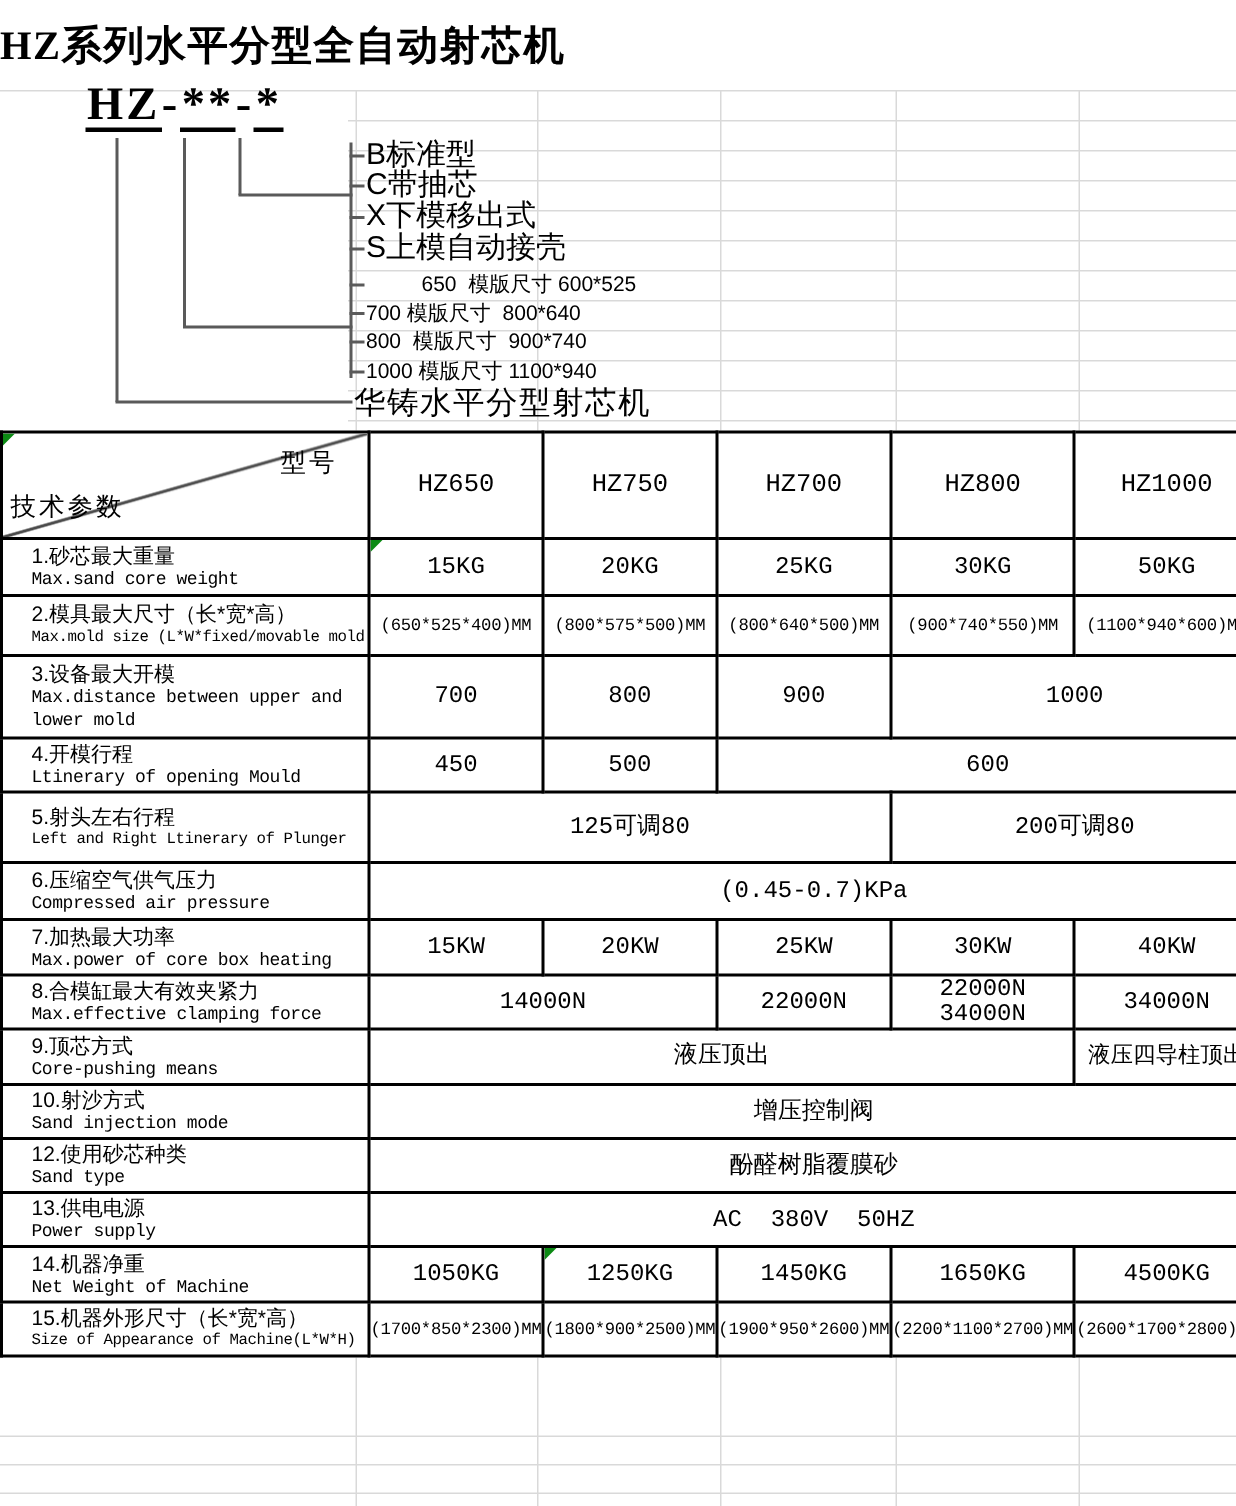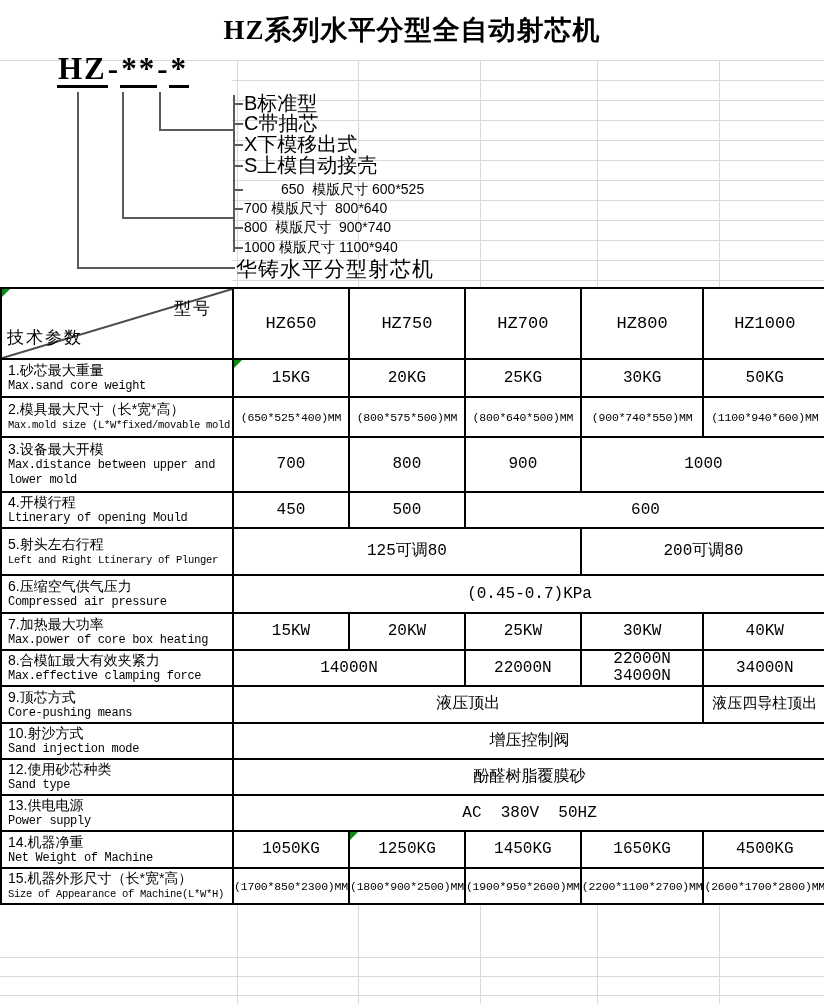--- a/index.html
+++ b/index.html
@@ -5,21 +5,21 @@
   html,body{margin:0;padding:0;}
   body{
     width:824px;height:1004px;position:relative;background:#fff;overflow:hidden;
     font-family:"Liberation Sans","DejaVu Sans",sans-serif;color:#000;
   }
   
   #grid{position:absolute;inset:0;z-index:0;pointer-events:none;}
   .gl{position:absolute;background:#d9d9d9;}
   
   #title{
-    position:absolute;top:12px;left:0;width:824px;text-align:center;
+    position:absolute;top:12px;left:0;width:824px;text-align:left;
     font-family:"Liberation Serif","DejaVu Serif",serif;
     font-weight:bold;font-size:27px;letter-spacing:1px;z-index:2;
   }
   
   #diagram{position:absolute;inset:0;z-index:1;}
   #model-code{
     position:absolute;left:57px;top:53px;
     font-family:"Liberation Serif","DejaVu Serif",serif;
     font-weight:bold;font-size:31px;letter-spacing:2px;line-height:1.0;
   }
@@ -33,21 +33,21 @@
   table{border-collapse:collapse;table-layout:fixed;background:#fff;}
   td,th{border:2px solid #000;padding:0;overflow:hidden;position:relative;vertical-align:middle;}
   th{font-family:"Liberation Mono","DejaVu Sans Mono",monospace;font-weight:normal;font-size:17px;text-align:center;}
   td.corner{
     background:linear-gradient(to bottom right,
       transparent calc(50% - 1.4px), #4a4a4a calc(50% - 0.4px),
       #4a4a4a calc(50% + 0.6px), transparent calc(50% + 1.6px));
   }
   .corner-tr{position:absolute;top:8px;right:20px;font-size:17px;letter-spacing:2px;}
   .corner-bl{position:absolute;bottom:9px;left:5px;font-size:17px;letter-spacing:2px;}
-  td.rlabel{vertical-align:middle;padding:1px 2px 1px 6px;}
+  td.rlabel{vertical-align:middle;padding:1px 2px 1px 19px;}
   .cn{font-size:14px;line-height:17px;white-space:nowrap;}
   .en{font-family:"Liberation Mono","DejaVu Sans Mono",monospace;font-size:12px;line-height:15px;letter-spacing:-0.3px;}
   .en.sm{font-size:10.5px;white-space:nowrap;}
   td.val{
     font-family:"Liberation Mono","DejaVu Sans Mono",monospace;
     font-size:16px;text-align:center;white-space:pre-wrap;line-height:17px;
   }
   td.val.sm{font-size:11.5px;letter-spacing:-0.2px;}
   .gmark{
     position:absolute;top:0;left:0;width:0;height:0;

